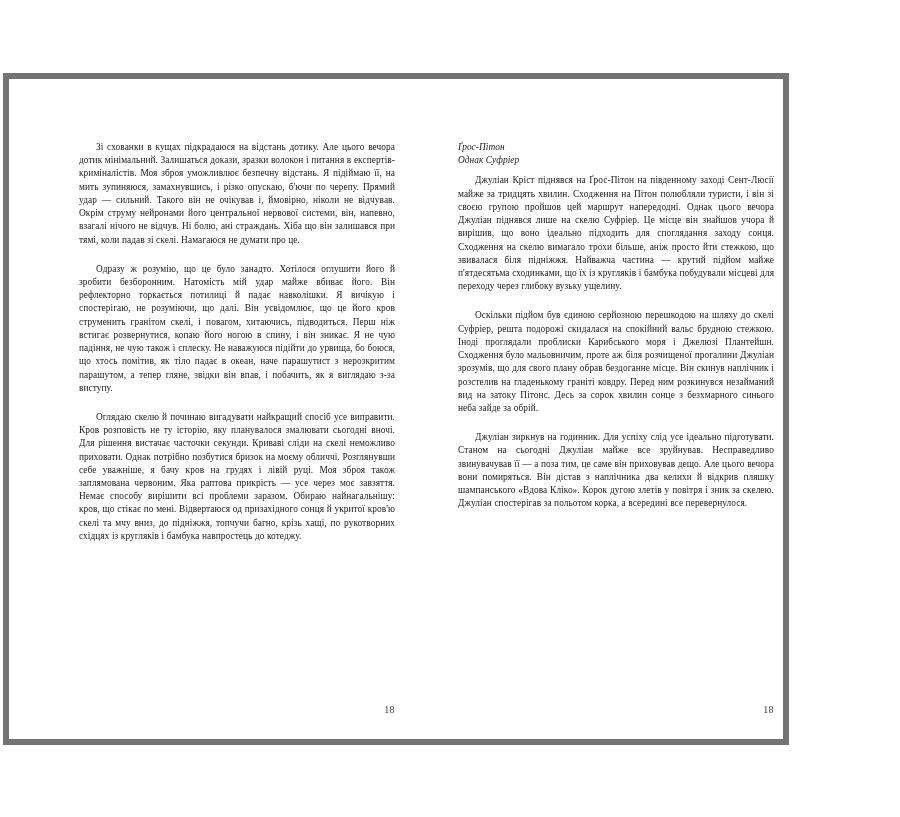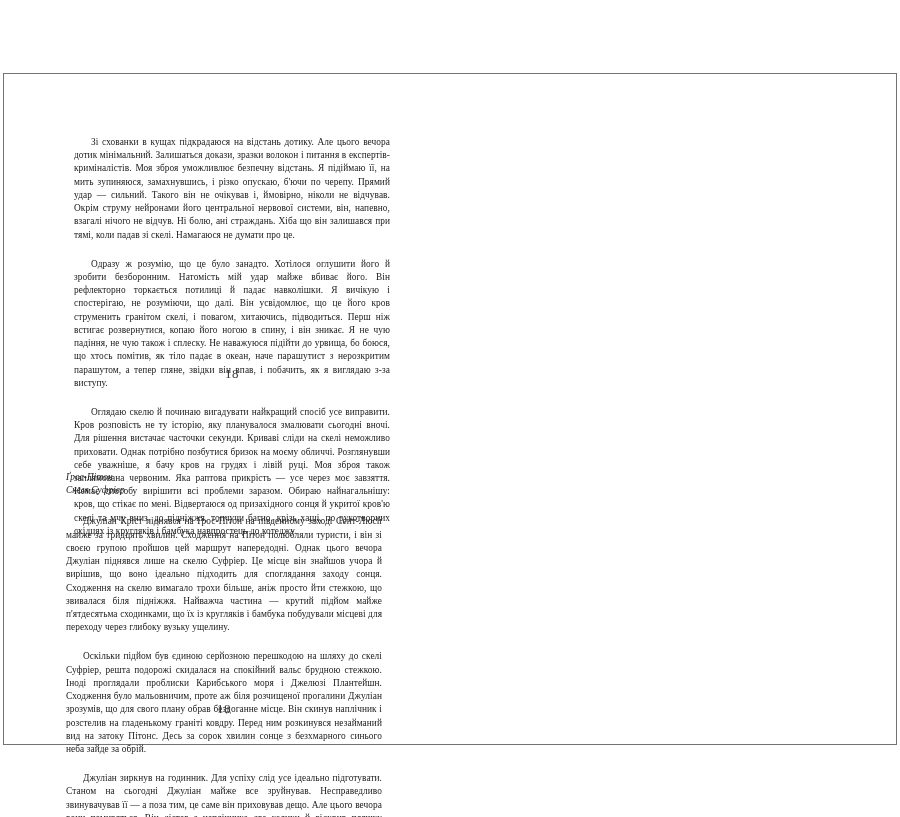--- a/index.html
+++ b/index.html
@@ -14,27 +14,27 @@
     font-family: "Liberation Serif", "DejaVu Serif", serif;
     color: #1a1a1a;
     -webkit-font-smoothing: antialiased;
   }
 
   
   .spread {
     position: absolute;
     left: 3px;
     top: 73px;
-    width: 894px;
+    width: 786px;
     height: 672px;
     box-sizing: border-box;
-    border: 1px solid #737373;
+    border: 6px solid #737373;
     background: #ffffff;
     display: flex;
-    flex-direction: column;
+    flex-direction: row;
   }
 
   
   .page {
     position: relative;
     box-sizing: border-box;
     width: 447px;
     height: 100%;
   }
   .page-left  { padding: 0; }
@@ -58,36 +58,36 @@
     text-indent: 17px;
     font-size: 9.35px;
     line-height: 13.22px;
     letter-spacing: 0.06px;
     word-spacing: 0.1px;
     hyphens: manual;
   }
   p.para + p.para { margin-top: 16px; }
 
   .dateline {
-    margin: 0 0 18px 0;
+    margin: 0 0 7px 0;
     font-style: italic;
     font-size: 9.35px;
     line-height: 13.22px;
     text-align: left;
     text-indent: 0;
     letter-spacing: 0.05px;
   }
   .dateline .dl-line { display: block; white-space: nowrap; }
 
   .folio {
     position: absolute;
-    bottom: 30px;
+    bottom: 24px;
     width: 316px;
-    text-align: center;
-    font-size: 13px;
+    text-align: right;
+    font-size: 10px;
     line-height: 11px;
     color: #39393c;
     letter-spacing: 0.4px;
   }
   .page-left .folio  { left: 70px; }
   .page-right .folio { left: 62px; }
 </style>
 </head>
 <body>
 
@@ -99,21 +99,21 @@
       <p class="para">Одразу ж розумію, що це було занадто. Хотілося оглушити його й зробити безборонним. Натомість мій удар майже вбиває його. Він рефлекторно торкається потилиці й падає навколішки. Я вичікую і спостерігаю, не розуміючи, що далі. Він усвідомлює, що це його кров струменить гранітом скелі, і повагом, хитаючись, підводиться. Перш ніж встигає розвернутися, копаю його ногою в спину, і він зникає. Я не чую падіння, не чую також і сплеску. Не наважуюся підійти до урвища, бо боюся, що хтось помітив, як тіло падає в океан, наче парашутист з нерозкритим парашутом, а тепер гляне, звідки він впав, і побачить, як я виглядаю з-за виступу.</p>
       <p class="para">Оглядаю скелю й починаю вигадувати найкращий спосіб усе виправити. Кров розповість не ту історію, яку планувалося змалювати сьогодні вночі. Для рішення вистачає часточки секунди. Криваві сліди на скелі неможливо приховати. Однак потрібно позбутися бризок на моєму обличчі. Розглянувши себе уважніше, я бачу кров на грудях і лівій руці. Моя зброя також заплямована червоним. Яка раптова прикрість — усе через моє завзяття. Немає способу вирішити всі проблеми заразом. Обираю найнагальнішу: кров, що стікає по мені. Відвертаюся од призахідного сонця й укритої кров'ю скелі та мчу вниз, до підніжжя, топчучи багно, крізь хащі, по рукотворних східцях із кругляків і бамбука навпростець до котеджу.</p>
     </div>
     <div class="folio">18</div>
   </div>
 
   <div class="page page-right">
     <div class="text-block">
       <div class="dateline">
         <span class="dl-line">Ґрос-Пітон</span>
-        <span class="dl-line">Скеля Суфріер</span>
+        <span class="dl-line">Однак Суфріер</span>
       </div>
       <p class="para">Джуліан Кріст піднявся на Ґрос-Пітон на південному заході Сент-Люсії майже за тридцять хвилин. Сходження на Пітон полюбляли туристи, і він зі своєю групою пройшов цей маршрут напередодні. Однак цього вечора Джуліан піднявся лише на скелю Суфріер. Це місце він знайшов учора й вирішив, що воно ідеально підходить для споглядання заходу сонця. Сходження на скелю вимагало трохи більше, аніж просто йти стежкою, що звивалася біля підніжжя. Найважча частина — крутий підйом майже п'ятдесятьма сходинками, що їх із кругляків і бамбука побудували місцеві для переходу через глибоку вузьку ущелину.</p>
       <p class="para">Оскільки підйом був єдиною серйозною перешкодою на шляху до скелі Суфріер, решта подорожі скидалася на спокійний вальс брудною стежкою. Іноді проглядали проблиски Карибського моря і Джелюзі Плантейшн. Сходження було мальовничим, проте аж біля розчищеної прогалини Джуліан зрозумів, що для свого плану обрав бездоганне місце. Він скинув наплічник і розстелив на гладенькому граніті ковдру. Перед ним розкинувся незайманий вид на затоку Пітонс. Десь за сорок хвилин сонце з безхмарного синього неба зайде за обрій.</p>
       <p class="para">Джуліан зиркнув на годинник. Для успіху слід усе ідеально підготувати. Станом на сьогодні Джуліан майже все зруйнував. Несправедливо звинувачував її — а поза тим, це саме він приховував дещо. Але цього вечора вони помиряться. Він дістав з наплічника два келихи й відкрив пляшку шампанського «Вдова Кліко». Корок дугою злетів у повітря і зник за скелею. Джуліан спостерігав за польотом корка, а всередині все перевернулося.</p>
     </div>
     <div class="folio">18</div>
   </div>
 
 </div>
 

